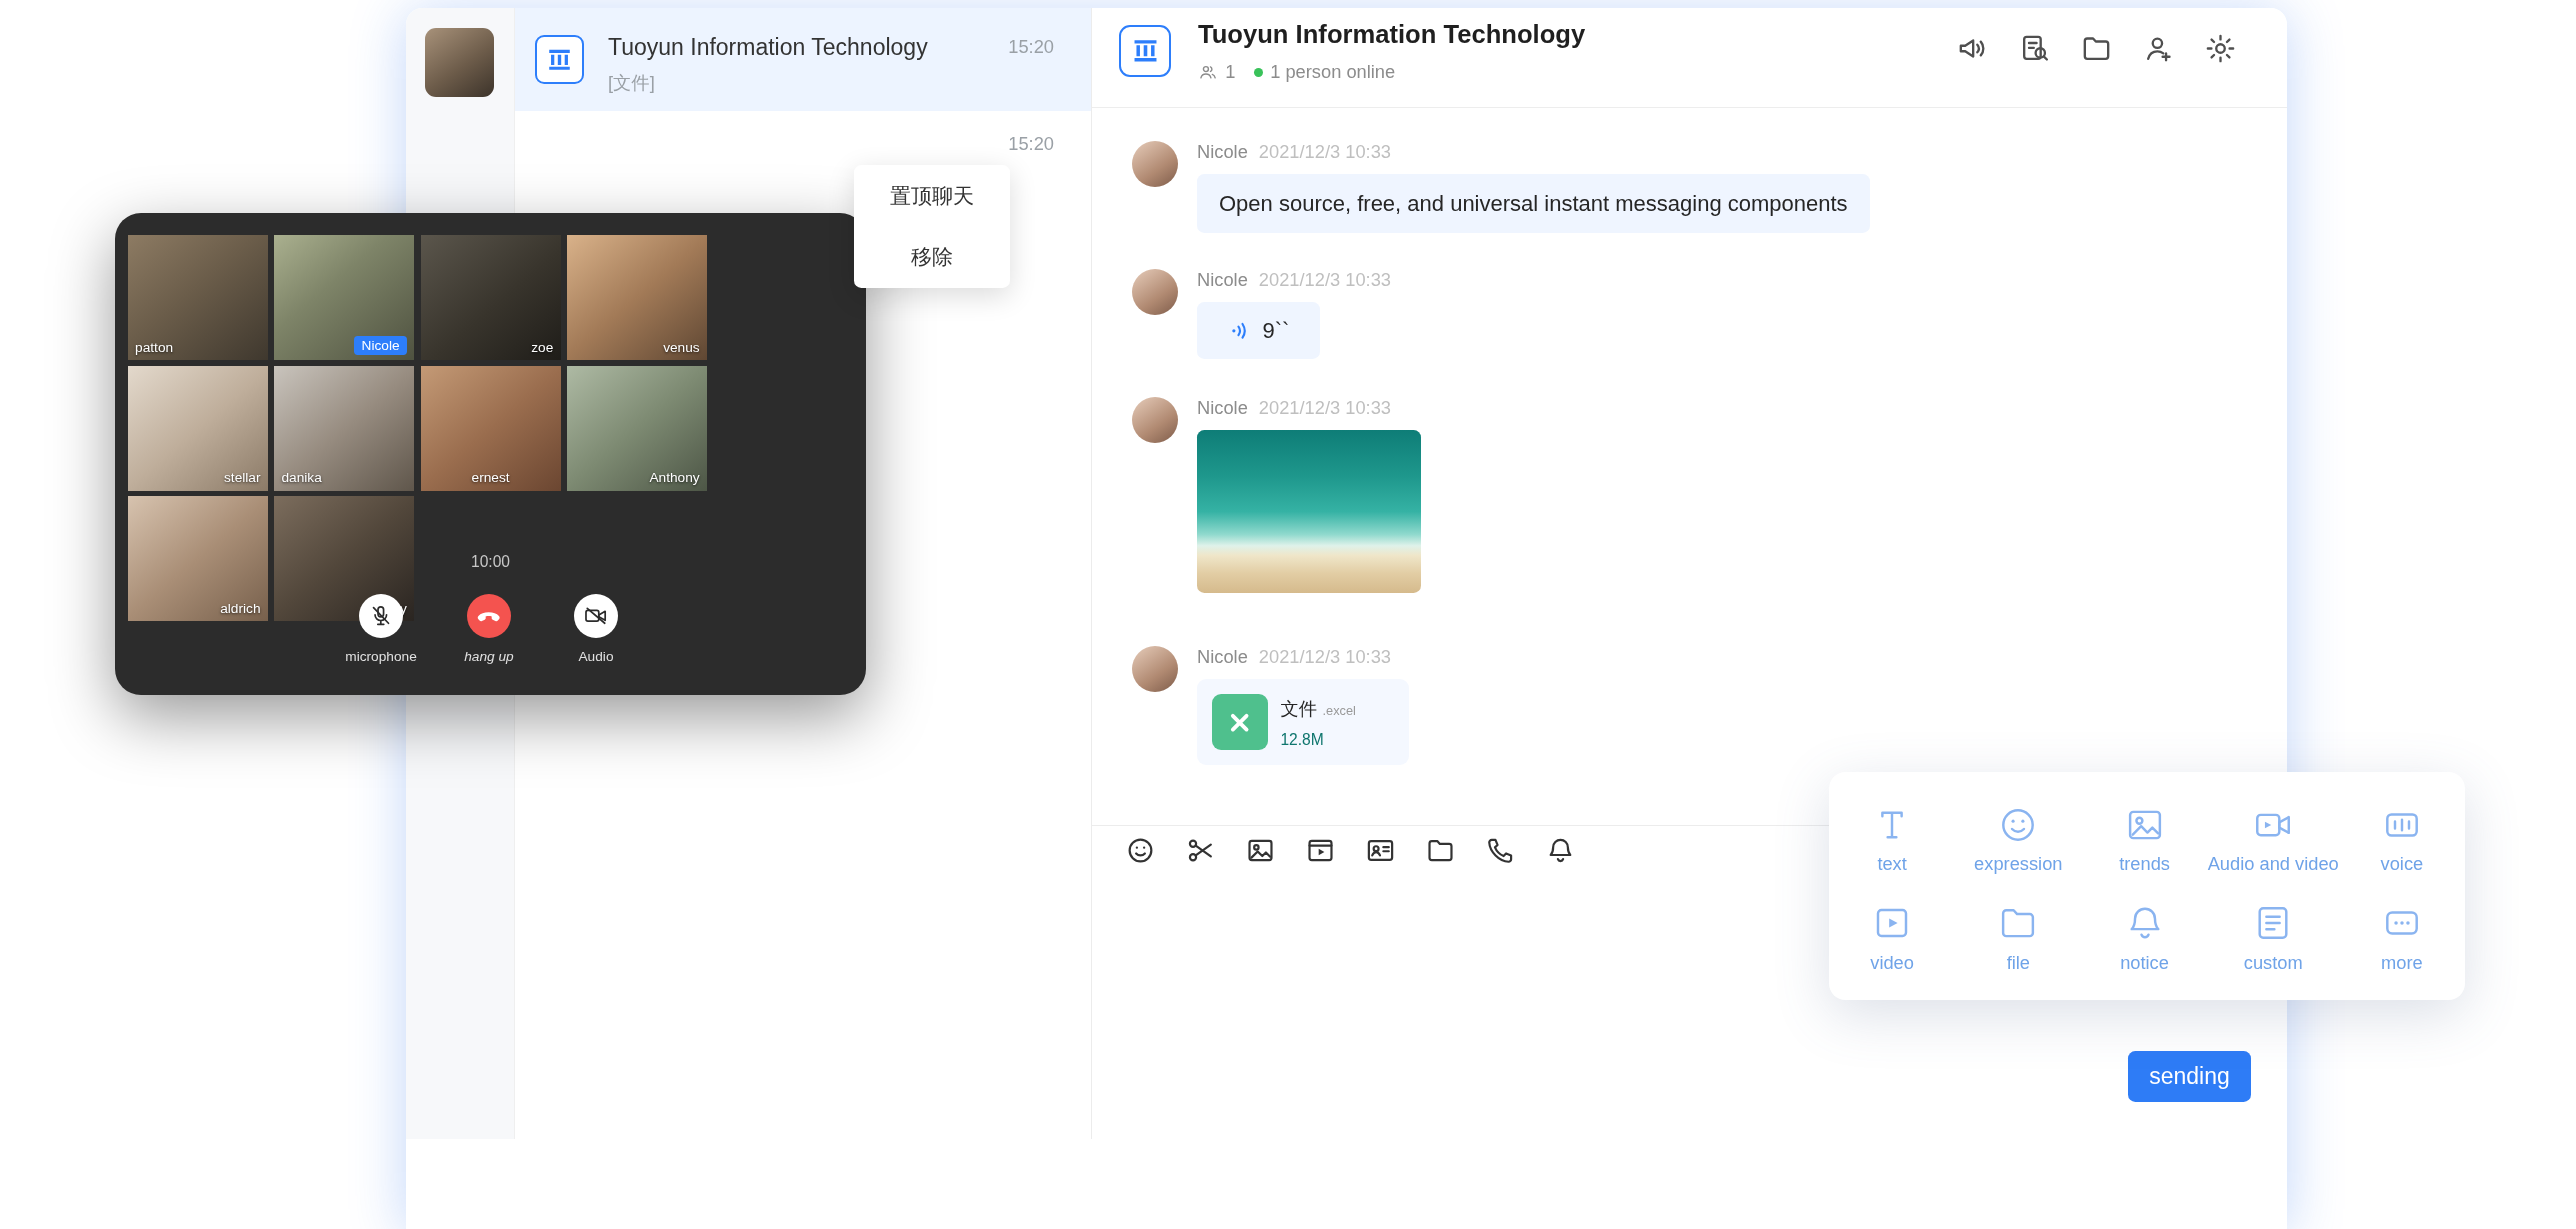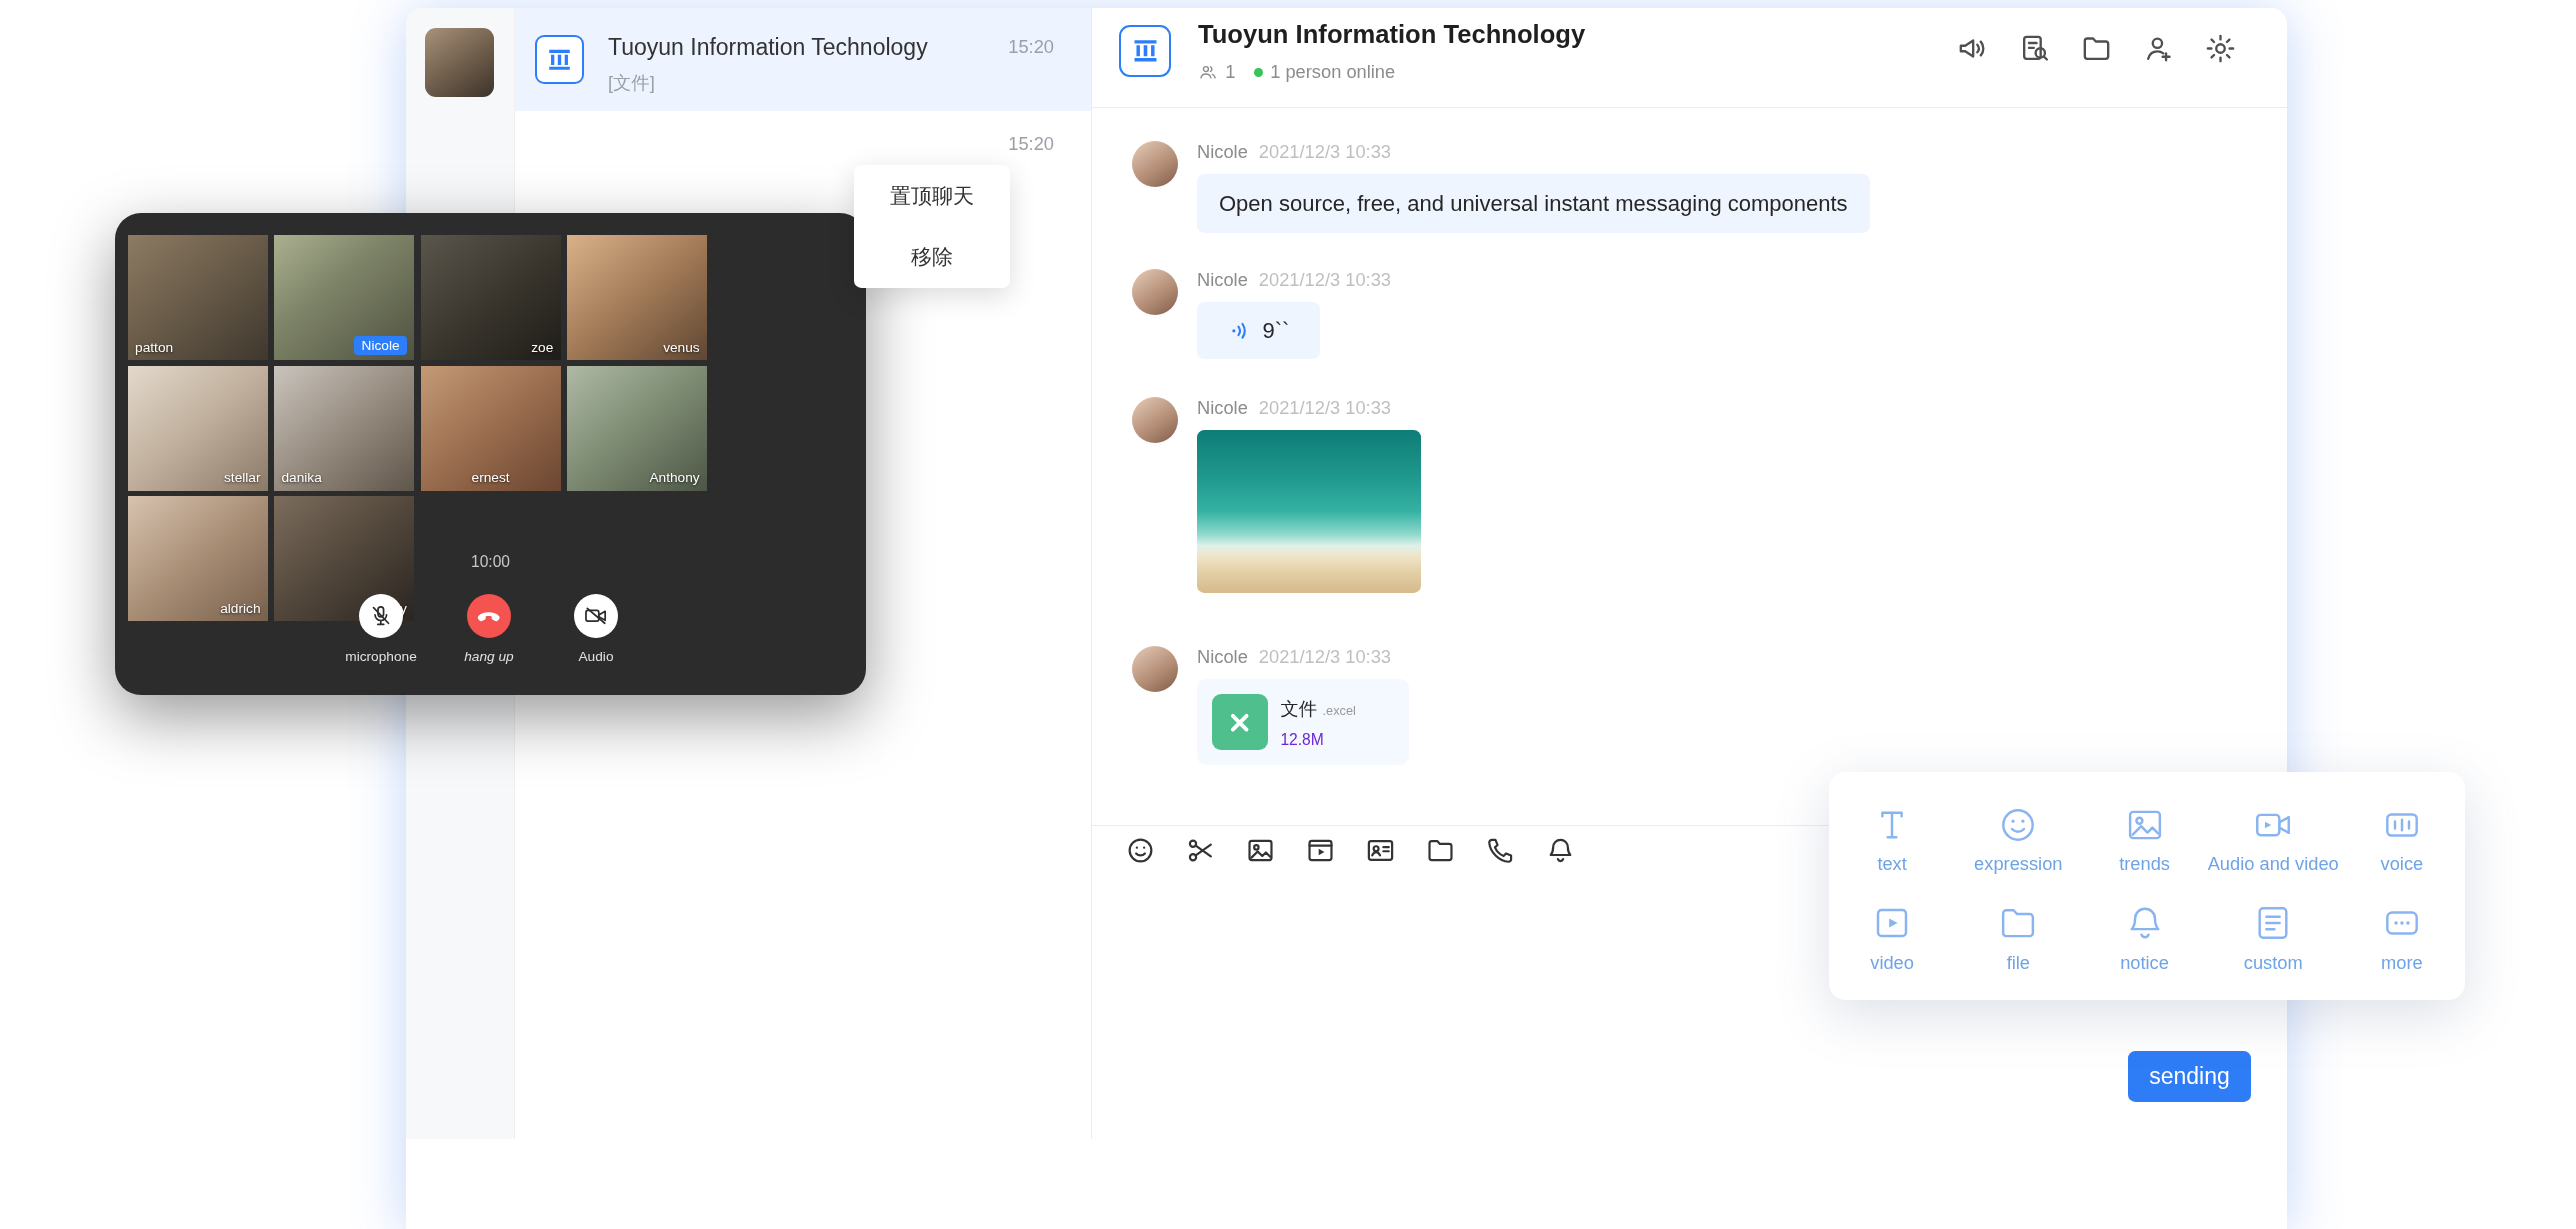--- a/index.html
+++ b/index.html
@@ -64,21 +64,21 @@
     font-size:22px;color:#262626;}
   .voice-ic{color:#2D7EFB;}
   .msg-image{margin-top:9.1px;width:224px;height:163px;border-radius:7.3px;
     background:linear-gradient(180deg,#0e7d77 0%,#1e978c 28%,#35b2a4 50%,#8fd9cd 64%,#dff2ea 71%,#efe6c9 77%,#e2cda4 88%,#d5ba8c 100%);}
   .file-card{margin-top:9.1px;width:212px;height:86px;background:#F4F8FF;border-radius:9.1px;display:flex;
     align-items:center;padding:0 14.6px;box-sizing:border-box;gap:12.8px;}
   .file-icon{width:56px;height:56px;border-radius:9.1px;background:#4FC08D;display:flex;align-items:center;justify-content:center;color:#fff;flex:none;}
   .file-line{display:flex;align-items:baseline;gap:5.5px;}
   .file-name{font-size:18.3px;color:#262626;}
   .file-ext{font-size:12.8px;color:#999;}
-  .file-size{font-size:15.6px;color:#6d28d9;margin-top:10px;}
+  .file-size{font-size:15.6px;color:#0f766e;margin-top:10px;}
 
   .composer{position:relative;flex:1;border-top:0.9px solid #ECECEC;}
   .toolbar{display:flex;align-items:center;gap:29px;padding:9.1px 0 0 33px;color:#333;}
   .toolbar .tool{width:31px;height:31px;}
   .send-btn{position:absolute;right:36px;bottom:37px;width:123px;height:51px;background:#2E7CF6;color:#fff;
     font-size:23px;border:none;border-radius:7.3px;display:flex;align-items:center;justify-content:center;
     font-family:inherit;}
 
   
   .ctx-menu{position:absolute;left:854px;top:165px;width:156px;height:123px;background:#fff;border-radius:7.3px;

